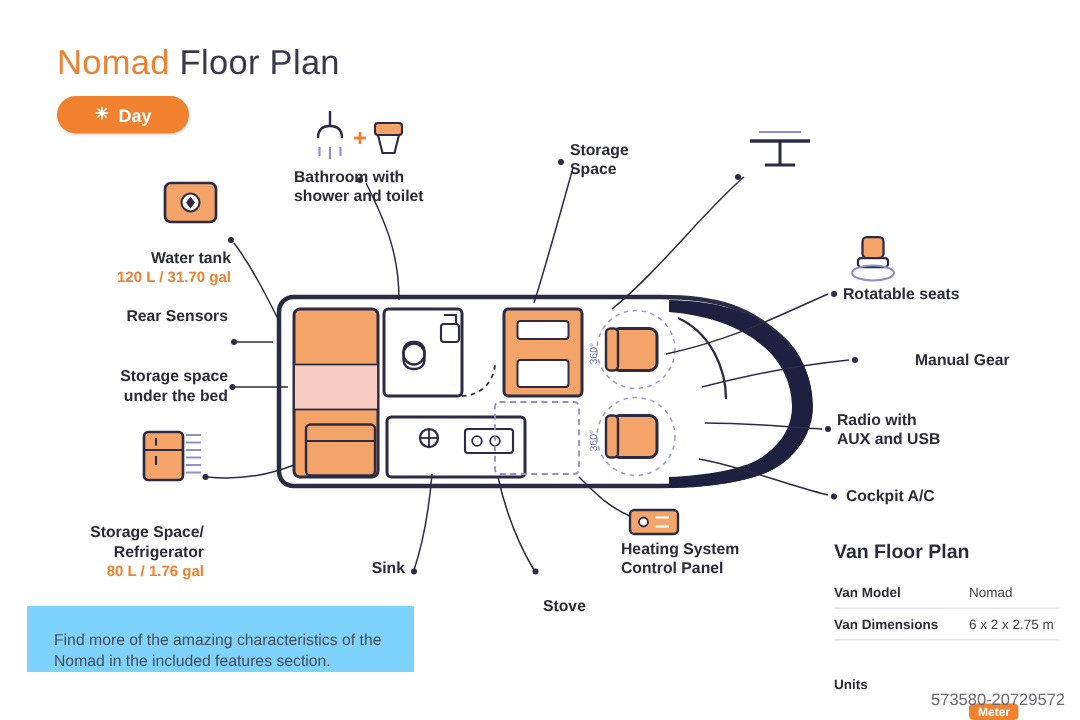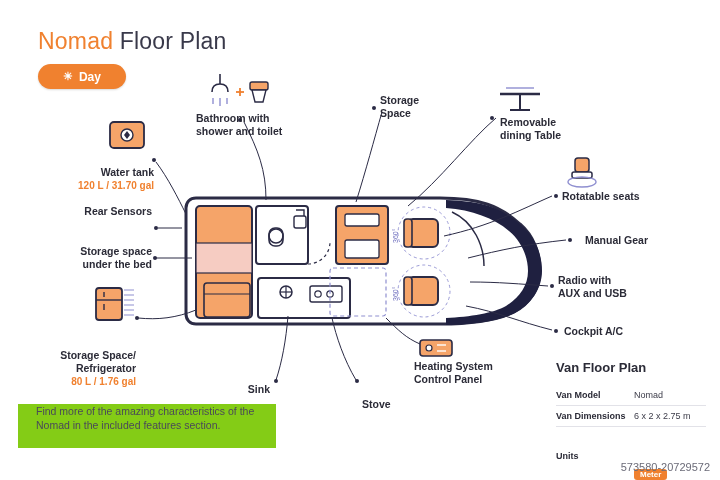--- a/index.html
+++ b/index.html
@@ -43,29 +43,29 @@
     white-space:pre-line;
   }
   .lbl .sub { display:block; color:#f0812f; font-weight:bold; font-size:10px; }
   .lbl.right { text-align:left; }
   .lbl.left  { text-align:right; }
   .lbl.center{ text-align:left; }
 
   
   .note {
     position:absolute; left:18px; top:404px; width:258px; height:44px;
-    background:#84cc16;
-    display:flex; align-items:flex-start; padding:0 18px;
+    background:#7dd3fc;
+    display:flex; align-items:flex-end; padding:0 18px;
     font-size:10.5px; line-height:14px; color:#4a4a58;
   }
 
   
   .infopanel { position:absolute; left:556px; top:360px; width:150px; }
   .infopanel h3 { margin:0 0 10px 0; font-size:13px; font-weight:bold; color:#2b2b37; }
-  .inforow { display:flex; align-items:center; font-size:9px; border-top:1px solid #e2e2e8; padding:5px 0; }
+  .inforow { display:flex; align-items:center; font-size:9px; border-top:1px solid #e2e2e8; padding:5px 0;gap:12px; }
   .inforow:first-of-type { border-top:none; }
   .inforow .k { font-weight:bold; width:78px; color:#2b2b37; }
   .inforow .v { color:#3c3c49; }
   .chip {
     display:inline-block; background:#f0812f; color:#fff;
     border-radius:3px; padding:1px 6px; font-size:8px; font-weight:bold;margin-top:37px;
   }
 
   
   .wm { position:absolute; right:10px; bottom:7px; font-size:11px; color:#6b6b78; }
@@ -276,31 +276,29 @@
         <line x1="437" y1="345" x2="446" y2="345" stroke="#ffffff" stroke-width="1.4"></line>
         <line x1="437" y1="351" x2="446" y2="351" stroke="#ffffff" stroke-width="1.4"></line>
       </g>
     </svg>
   </div>
 
   <div class="lbl center" style="left:196px; top:112px; width:94px;">Bathroom with
 shower and toilet</div>
   <div class="lbl center" style="left:380px; top:94px; width:70px;">Storage
 Space</div>
-  <div class="lbl center" style="left:500px; top:116px; width:90px;">Removable
-dining Table</div>
   <div class="lbl right" style="left:562px; top:190px; width:110px;">Rotatable seats</div>
-  <div class="lbl right" style="left:585px; top:234px; width:110px;">Manual Gear</div>
+  <div class="lbl right" style="left:610px; top:234px; width:110px;">Manual Gear</div>
   <div class="lbl right" style="left:558px; top:274px; width:110px;">Radio with
 AUX and USB</div>
   <div class="lbl right" style="left:564px; top:325px; width:110px;">Cockpit A/C</div>
   <div class="lbl center" style="left:414px; top:360px; width:100px;">Heating System
 Control Panel</div>
   <div class="lbl right" style="left:362px; top:398px; width:60px;">Stove</div>
-  <div class="lbl left" style="left:216px; top:383px; width:54px;">Sink</div>
+  <div class="lbl left" style="left:216px; top:373px; width:54px;">Sink</div>
 
   <div class="lbl left" style="left:70px; top:153px; width:84px;">
     <span>Water tank</span>
     <span class="sub">120 L / 31.70 gal</span>
   </div>
 
   <div class="lbl left" style="left:48px; top:205px; width:104px;">Rear Sensors</div>
   <div class="lbl left" style="left:48px; top:245px; width:104px;">Storage space
 under the bed</div>
 

